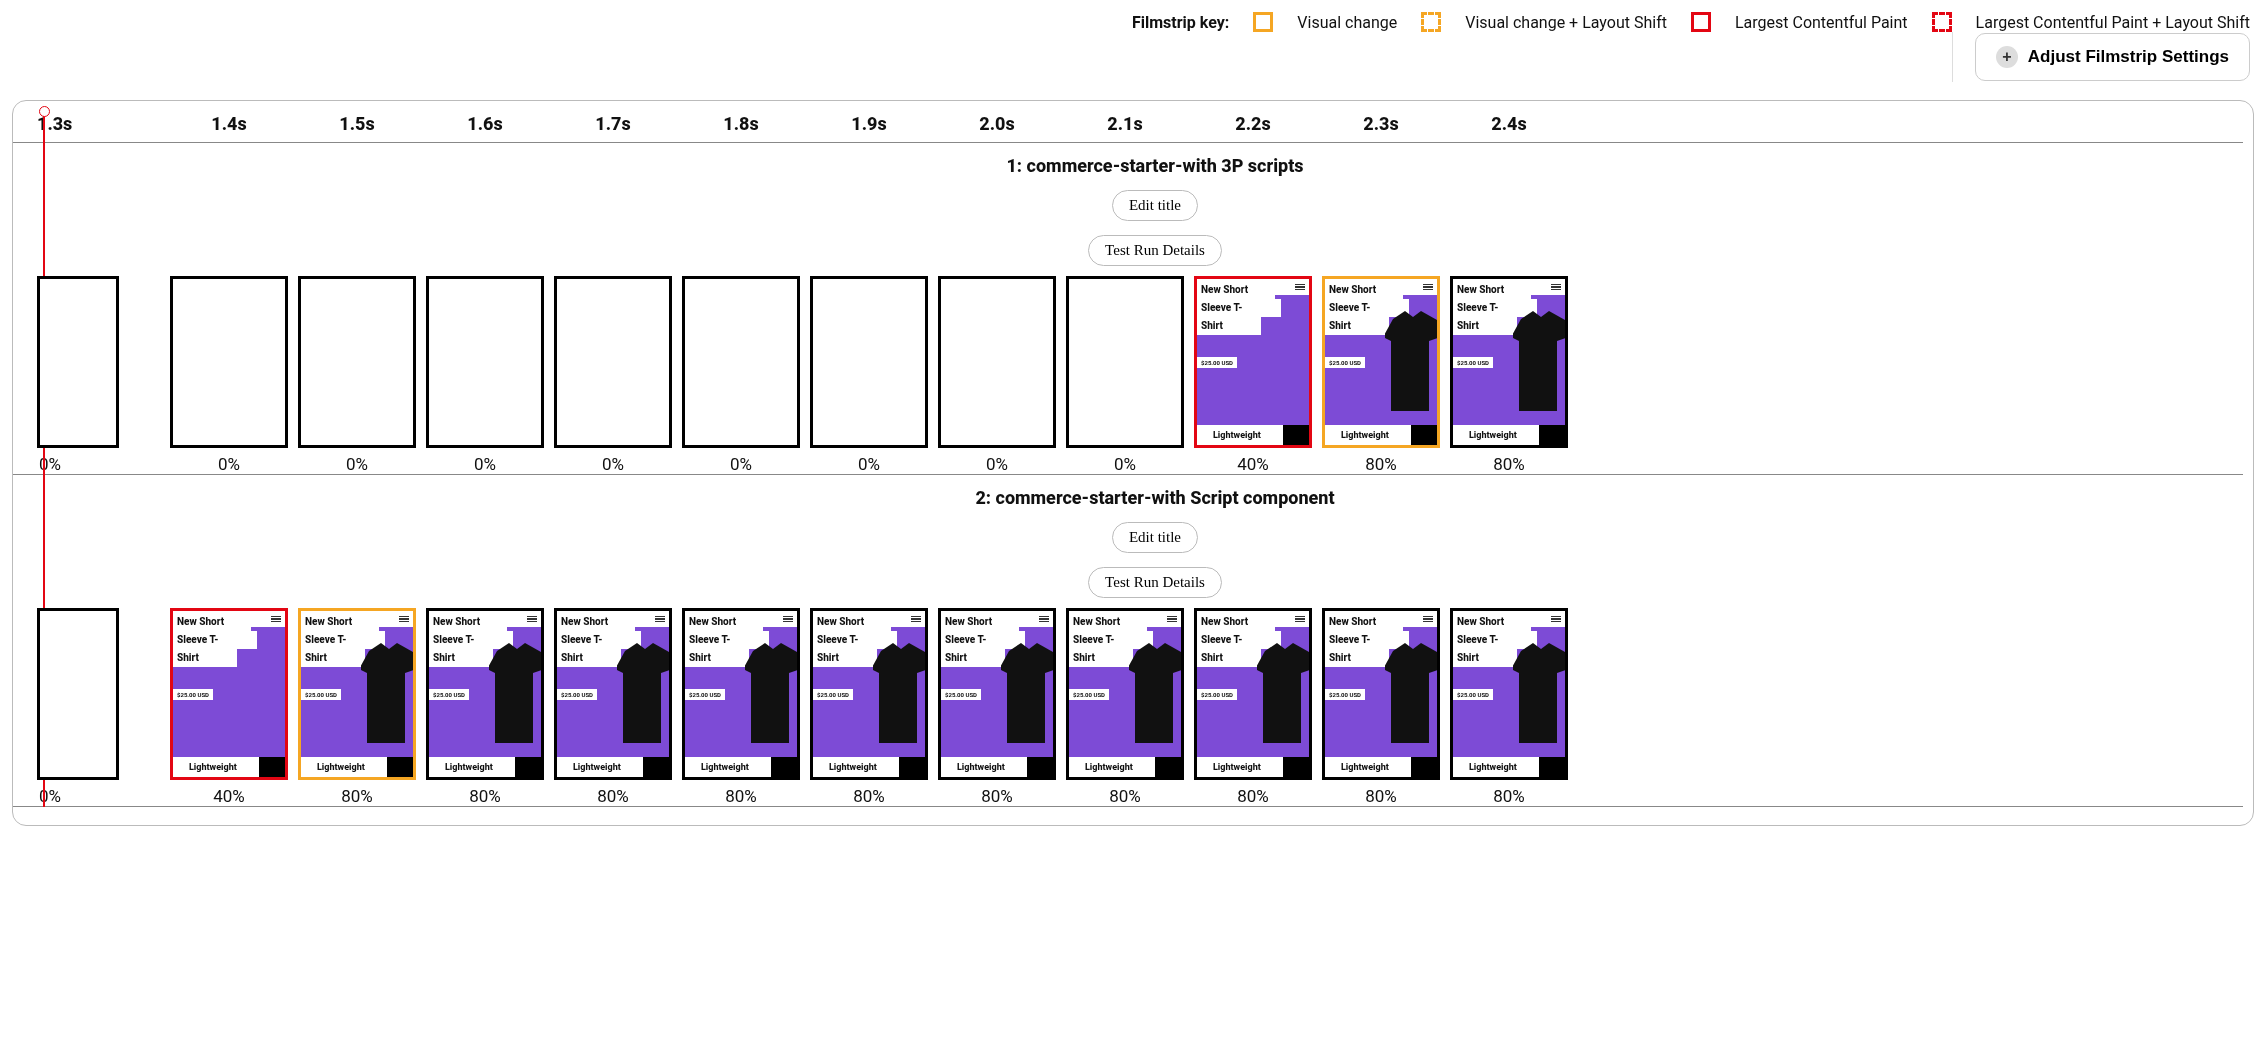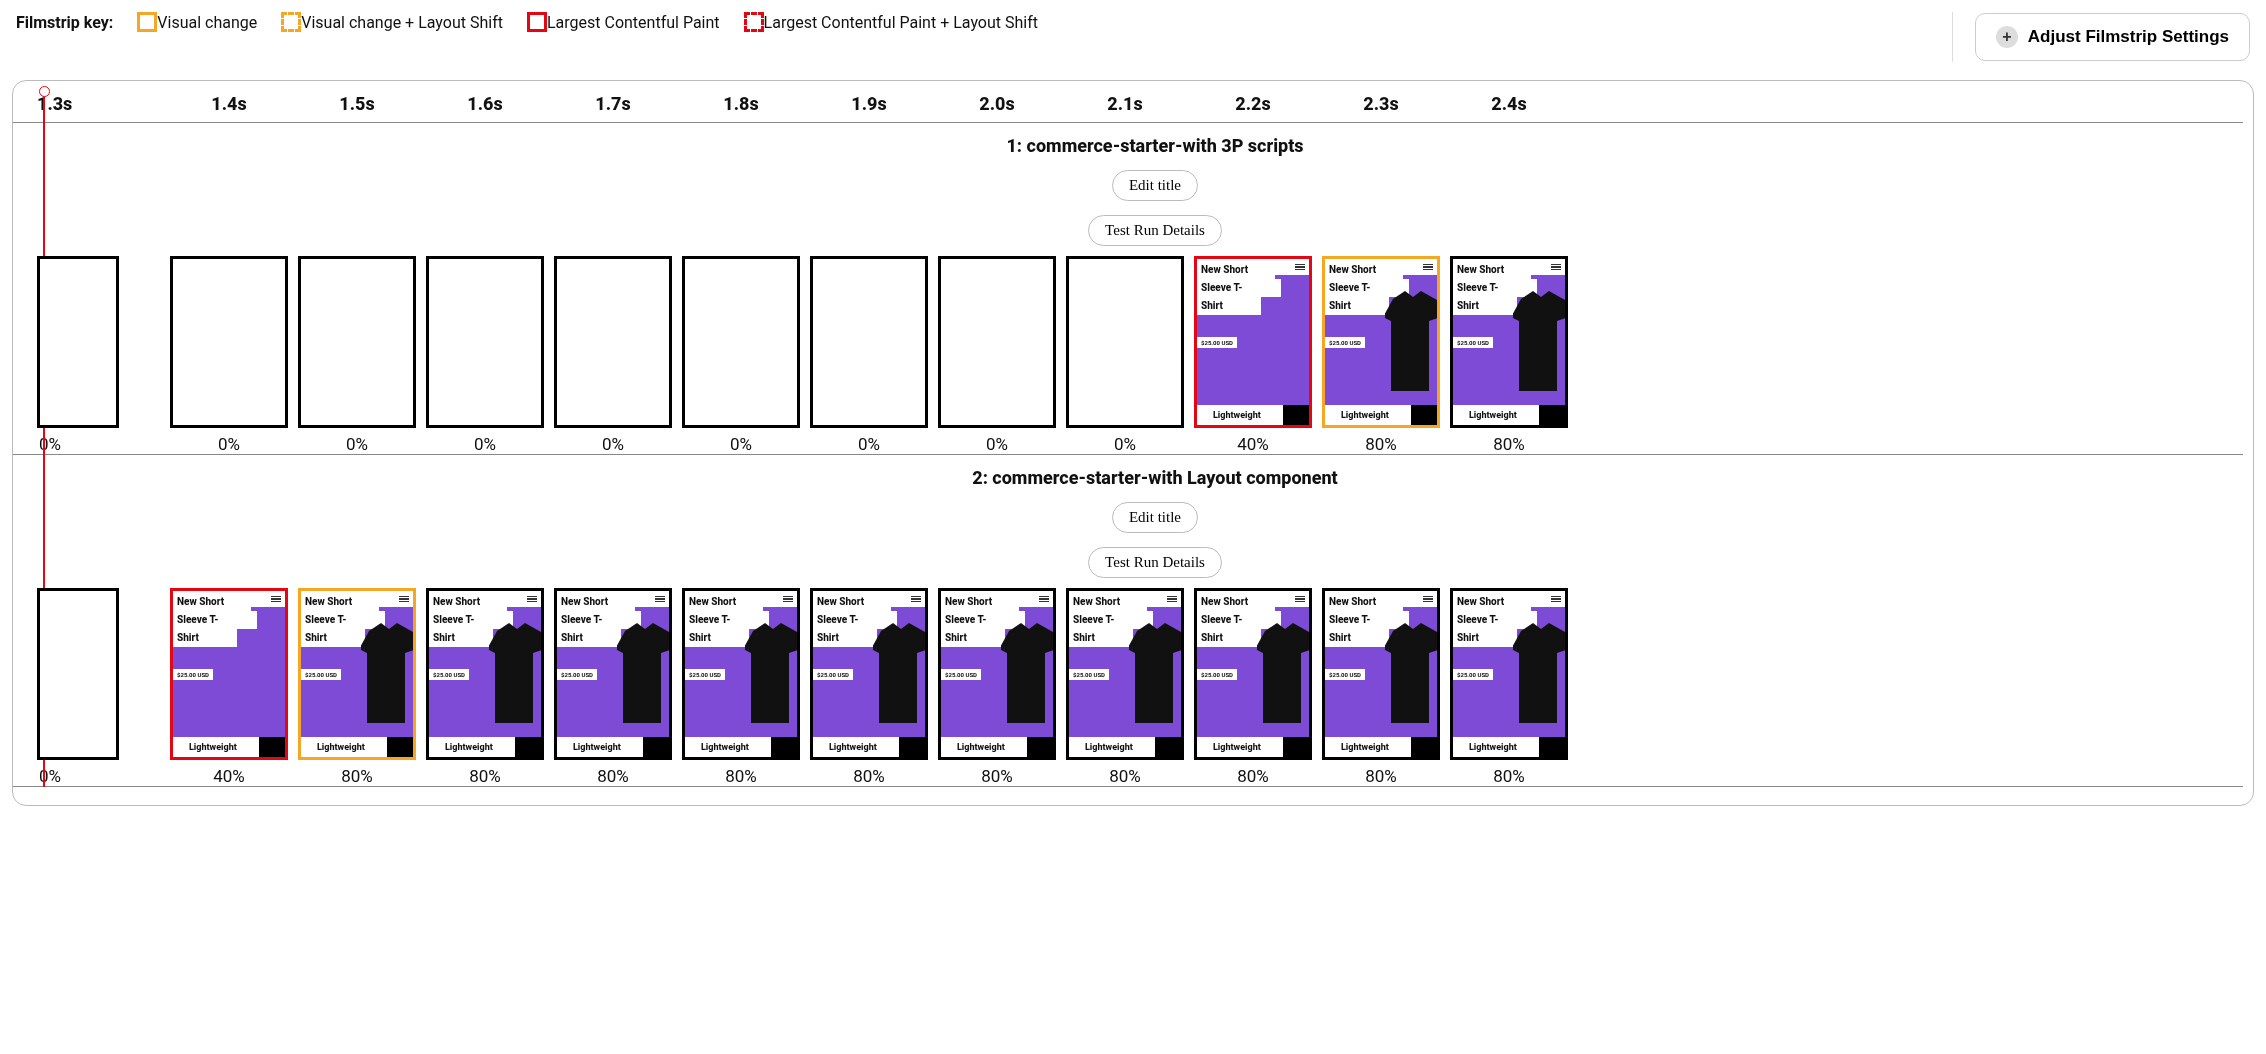--- a/index.html
+++ b/index.html
@@ -4,36 +4,37 @@
 <style>
   * { box-sizing: border-box; margin: 0; padding: 0; }
   body {
     font-family: -apple-system, BlinkMacSystemFont, "Segoe UI", Roboto, Helvetica, Arial, sans-serif;
     background: #fff;
     color: #111;
     padding: 12px;
   }
   .top-bar {
     display: flex;
-    align-items: flex-start;
+    align-items: flex-end;
     justify-content: space-between;
     margin-bottom: 18px;
     padding: 0 4px;
+    flex-direction: column;
   }
   .key-row {
     display: flex;
     align-items: center;
     gap: 24px;
     font-size: 16px;
   }
   .key-label { font-weight: 700; }
   .key-item {
     display: flex;
     align-items: center;
-    gap: 0;
+    gap: 24px;
   }
   .swatch {
     width: 20px;
     height: 20px;
     display: inline-block;
     box-sizing: border-box;
   }
   .swatch.orange-solid { border: 3px solid #f5a623; }
   .swatch.orange-dashed { border: 3px dashed #f5a623; }
   .swatch.red-solid { border: 3px solid #e30613; }
@@ -421,21 +422,21 @@
     <div class="lightweight">Lightweight</div>
     <div class="blackbox"></div>
   </div>
 </div>
             <div class="pct">80%</div>
           </div>
         </div>
       </div>
       <div class="run-section">
         <div class="run-header">
-          <span class="run-title">2: commerce-starter-with Layout component</span>
+          <span class="run-title">2: commerce-starter-with Script component</span>
           <button class="pill-btn">Edit title</button>
           <button class="pill-btn">Test Run Details</button>
         </div>
         <div class="frames-row">
           <div class="frame-col first-narrow">
             <div class="thumb "></div>
             <div class="pct">0%</div>
           </div>
           <div class="frame-col">
             <div class="thumb red">

